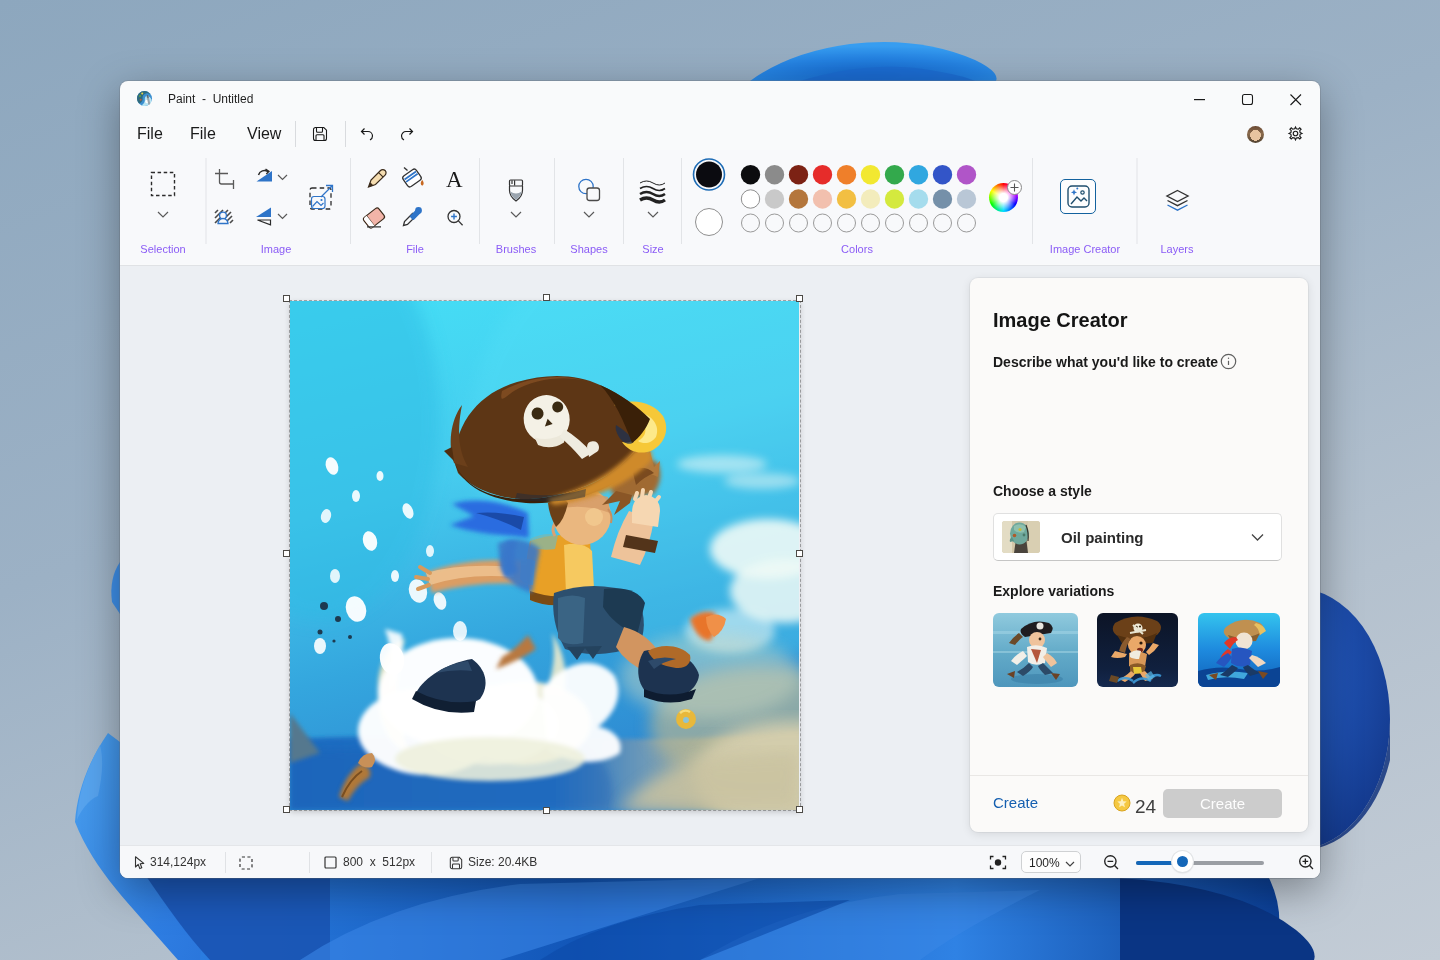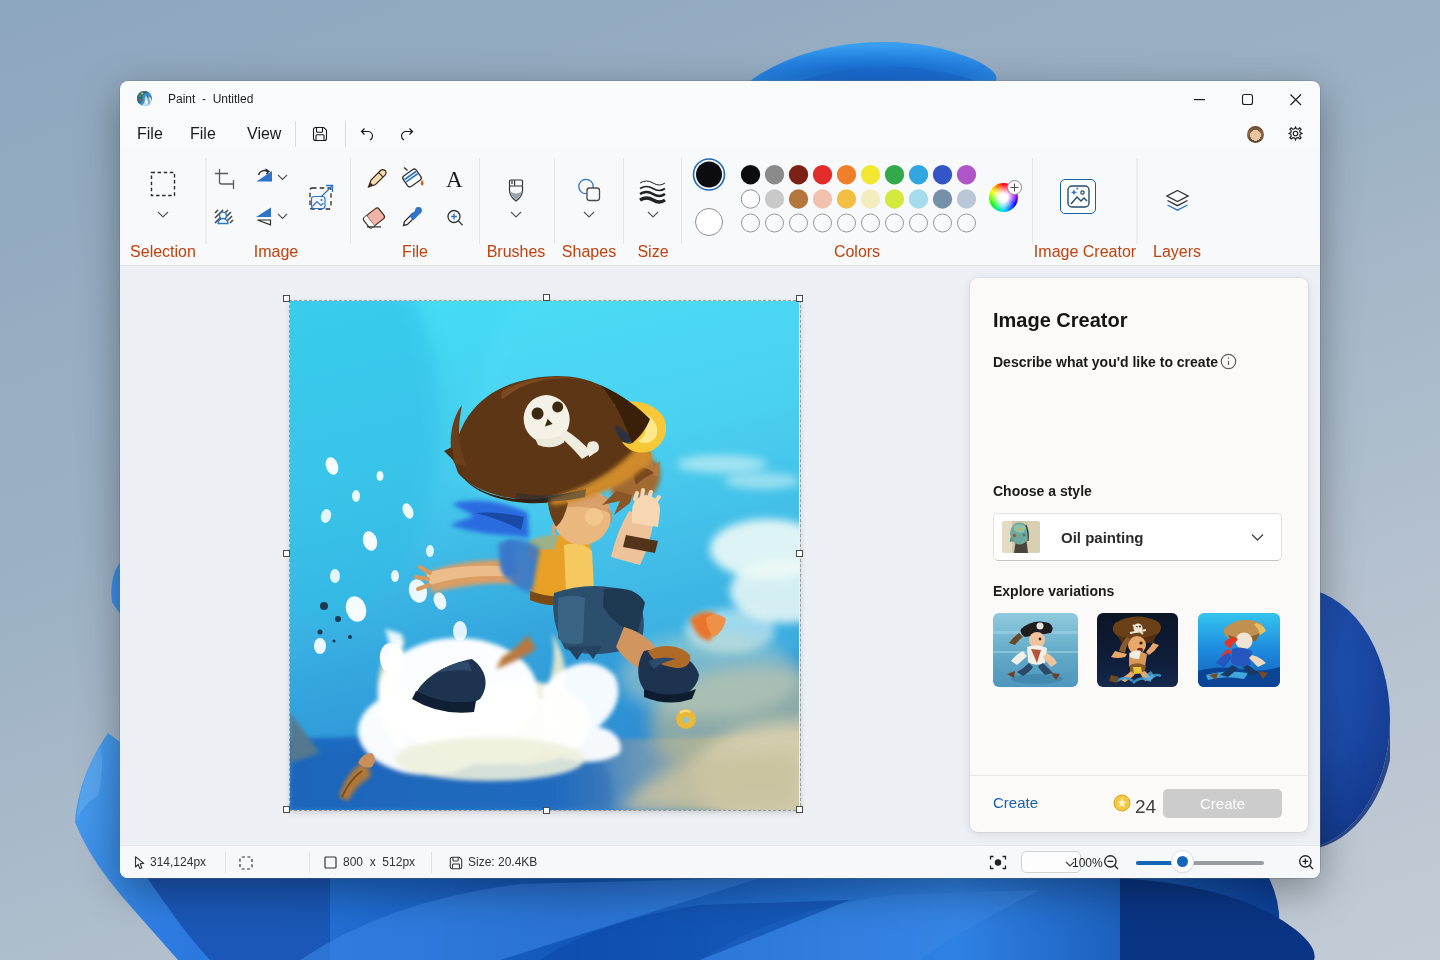--- a/index.html
+++ b/index.html
@@ -10,21 +10,21 @@
 
 #titlebar { position:absolute; left:0; top:0; width:100%; height:37px; }
 #title-text { position:absolute; left:48px; top:11px; font-size:12px; color:#1f1f1f; }
 .capbtn { position:absolute; top:0; width:46px; height:37px; }
 
 #menurow { position:absolute; left:0; top:37px; width:100%; height:32px; font-size:16px; color:#1a1a1a; }
 .menuitem { position:absolute; top:7px; }
 .vdiv { position:absolute; background:#d9dbde; width:1px; }
 
 #ribbon { position:absolute; left:0; top:69px; width:100%; height:114px; background:#f8f9fb; }
-.glabel { position:absolute; top:93px; font-size:16px; color:#c2410c; width:120px; text-align:center; transform:translateX(-60px); }
+.glabel { position:absolute; top:93px; font-size:11px; color:#8b5cf6; width:120px; text-align:center; transform:translateX(-60px); }
 .chev { stroke:#5a5a5a; stroke-width:1.2; fill:none; }
 #contentarea { position:absolute; left:0; top:184px; width:1200px; height:580px; background:#eceff3; border-top:1px solid #e0e2e5; }
 
 #statusbar { position:absolute; left:0; top:764px; width:1200px; height:33px; background:#f7f8fa; border-top:1px solid #e4e6e9; font-size:12px; color:#333; }
 .sdiv { position:absolute; top:6px; height:21px; width:1px; background:#e0e2e5; }
 
 #panel { position:absolute; left:850px; top:197px; width:338px; height:554px; background:#fbfaf9; border-radius:8px; box-shadow:0 2px 10px rgba(0,0,0,.10), 0 0 0 1px rgba(0,0,0,.04); }
 
 #canvasimg { position:absolute; left:170px; top:220px; width:510px; height:509px; box-shadow:0 2px 6px rgba(0,0,0,.18); }
 .handle { position:absolute; width:7px; height:7px; background:#fff; border:1.4px solid #4c4a46; }
@@ -647,21 +647,21 @@
       <path d="M4.5 1.8 v3 a1 1 0 0 0 1 1 h4 a1 1 0 0 0 1-1 v-3"></path>
       <path d="M4 14.2 v-4 a1 1 0 0 1 1-1 h6 a1 1 0 0 1 1 1 v4"></path>
     </svg>
     <div style="position:absolute;left:348px;top:9px">Size: 20.4KB</div>
     <svg style="position:absolute;left:869px;top:9px" width="18" height="15" viewBox="0 0 18 15">
       <path d="M4.5 1.5 h-3 v3 M13.5 1.5 h3 v3 M4.5 13.5 h-3 v-3 M13.5 13.5 h3 v-3" fill="none" stroke="#222" stroke-width="1.3"></path>
       <circle cx="9" cy="7.5" r="3.2" fill="#222"></circle>
     </svg>
     <div style="position:absolute;left:902px;top:771px;"></div>
     <div style="position:absolute;left:901px;top:5px;width:60px;height:22px;border:1px solid #cfd1d3;border-radius:5px;background:#fdfdfd;">
-      <div style="position:absolute;left:7px;top:4px;font-size:12px;color:#1f1f1f;margin-left:43px;">100%</div>
+      <div style="position:absolute;left:7px;top:4px;font-size:12px;color:#1f1f1f;">100%</div>
       <svg style="position:absolute;left:43px;top:9px" width="10" height="7">
           <path d="M1 1 l4 4 L9 1" fill="none" stroke="#444" stroke-width="1.2"></path>
         </svg>
     </div>
     <svg style="position:absolute;left:983px;top:8px" width="17" height="17" viewBox="0 0 15 15" fill="none" stroke="#222" stroke-width="1.2">
       <circle cx="6.5" cy="6.5" r="5"></circle>
         <path d="M10.2 10.2 l3 3 M4 6.5 h5"></path>
     </svg>
     <div style="position:absolute;left:1016px;top:15px;width:128px;height:4px;border-radius:2px;background:#9a9ea3;"></div>
     <div style="position:absolute;left:1016px;top:15px;width:47px;height:4px;border-radius:2px;background:#1467b8;"></div>

